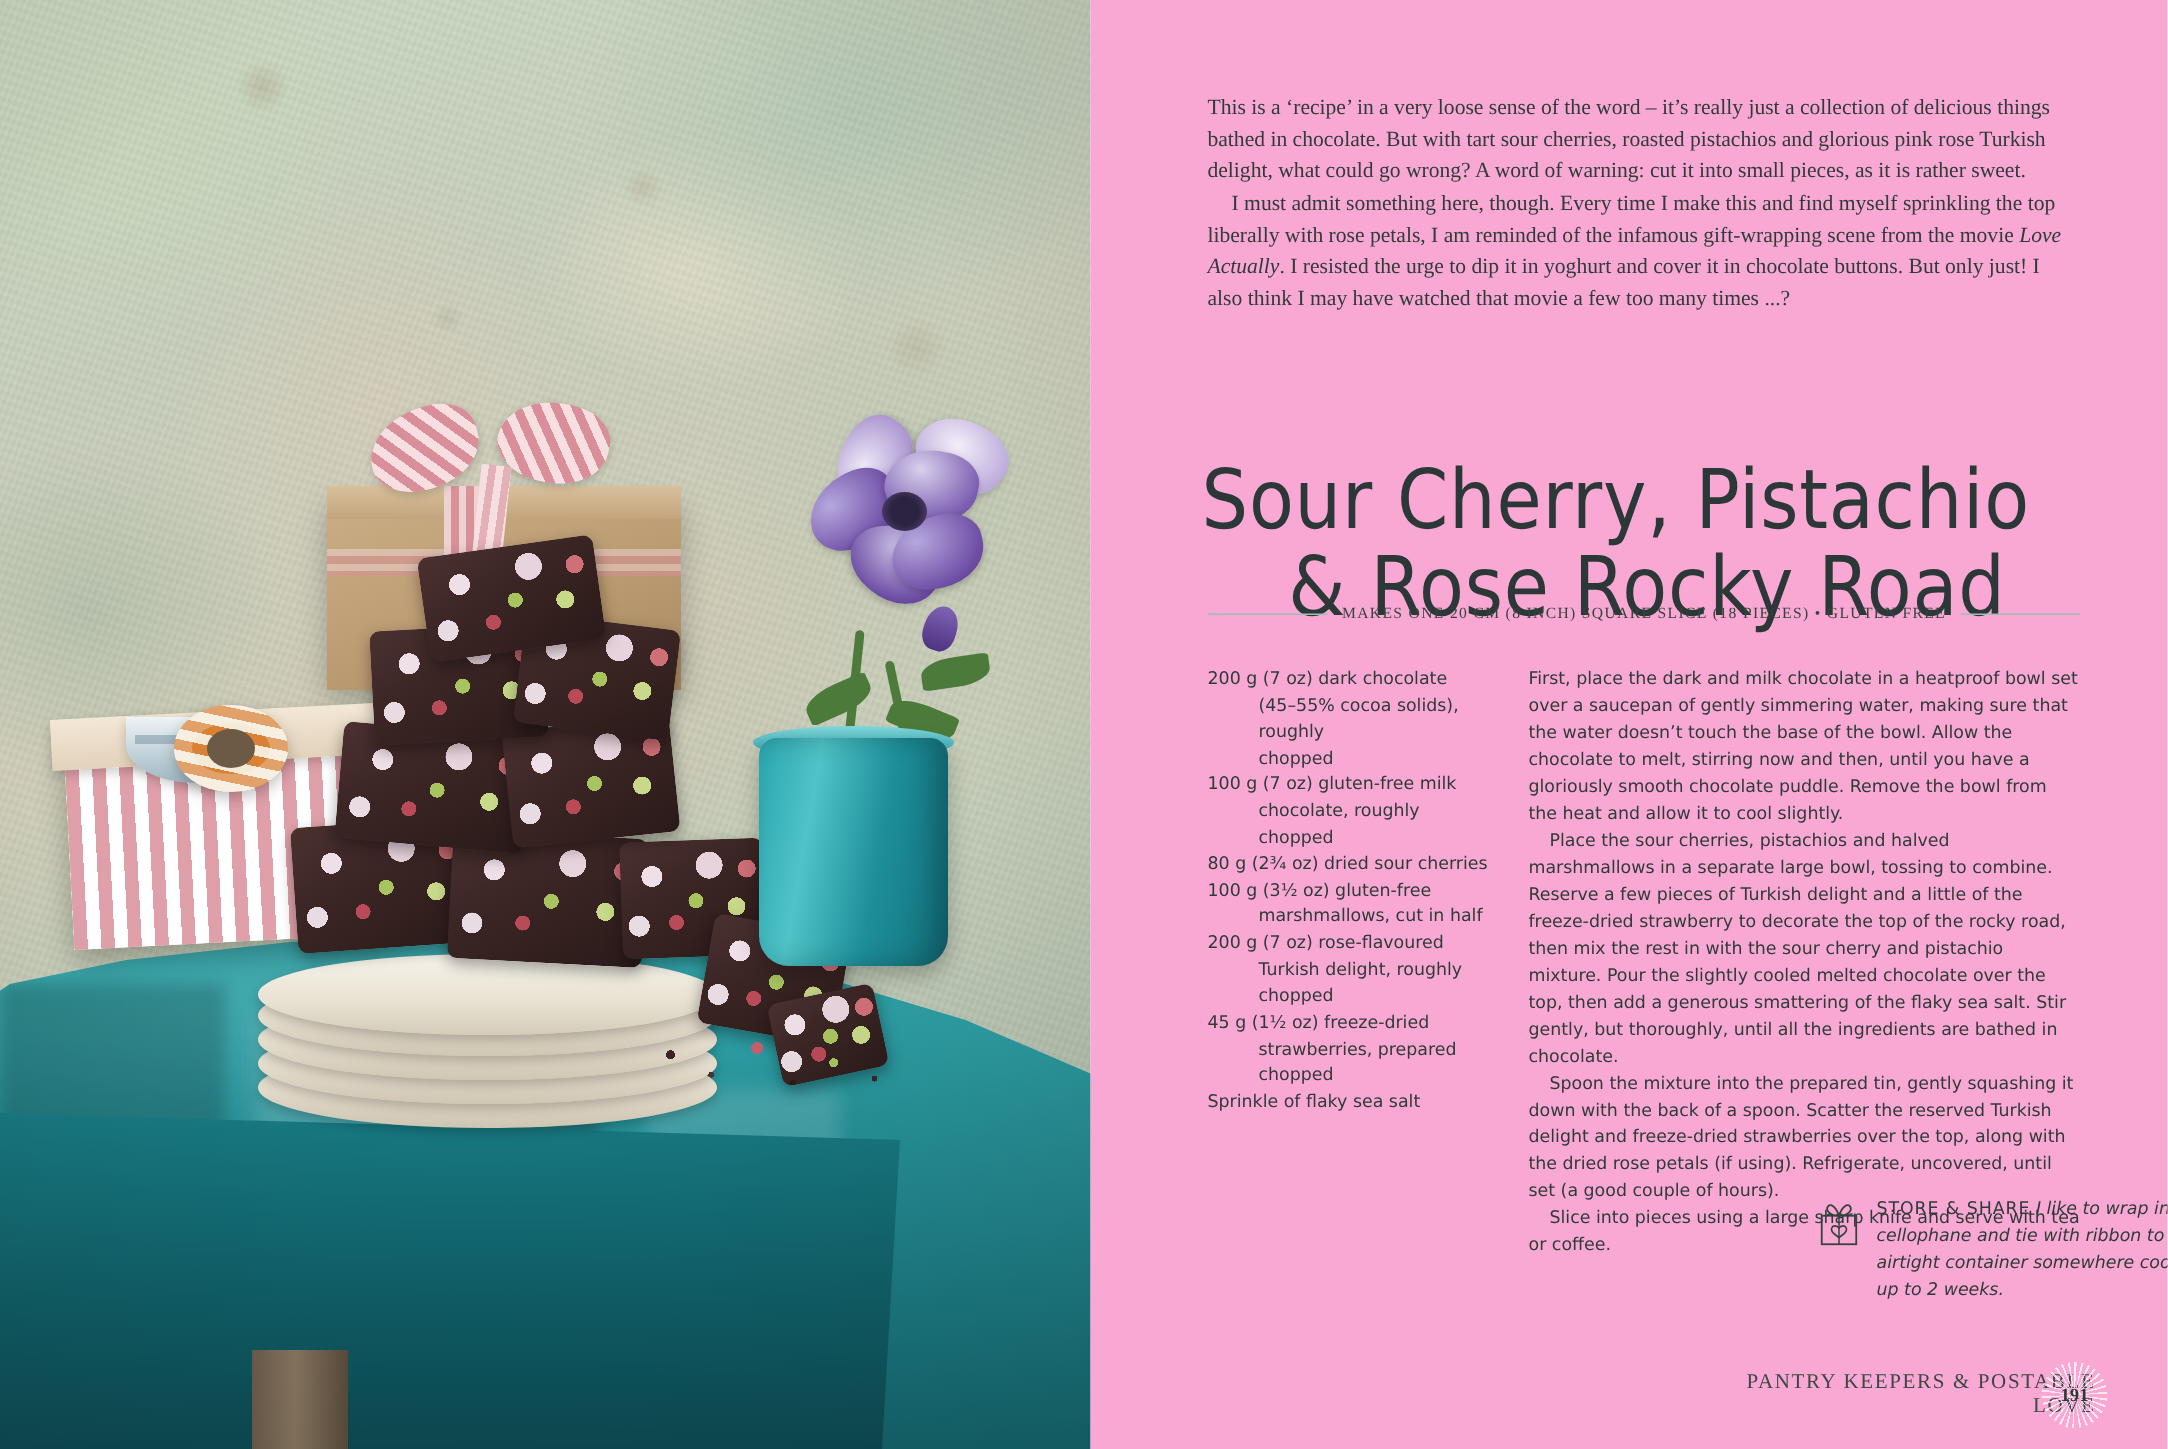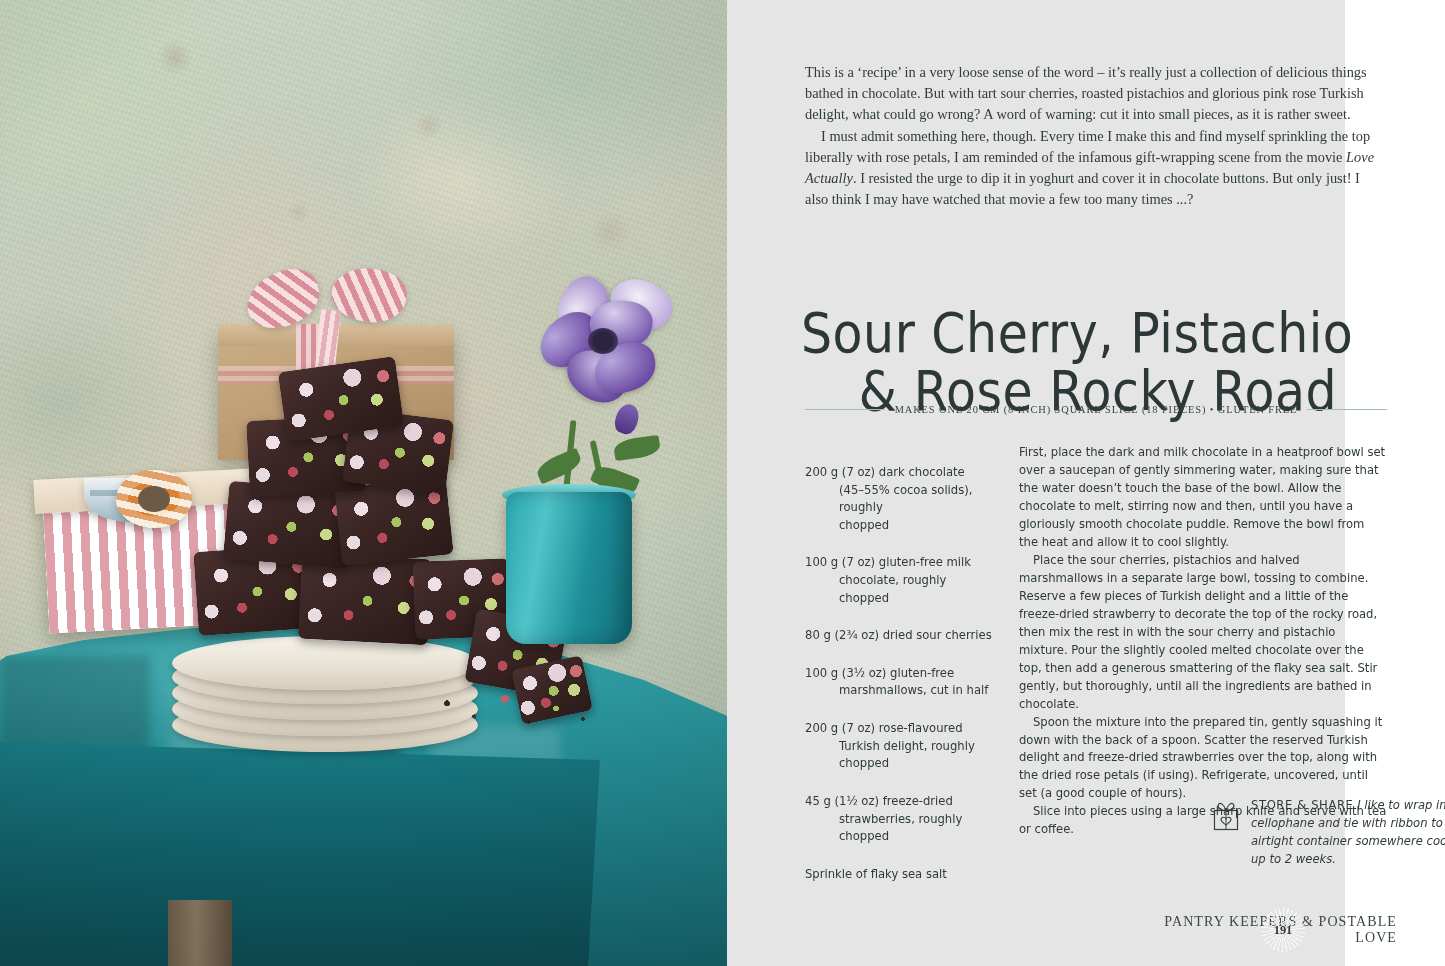--- a/index.html
+++ b/index.html
@@ -352,25 +352,24 @@
     left: 616px; top: 404px;
     width: 22px; height: 30px;
     border-radius: 50% 50% 40% 40%;
     background: linear-gradient(180deg, #7f63b4, #4d3382);
     transform: rotate(18deg);
   }
 
   
   .text-page {
     position: relative;
-    width: 577px;
+    width: 718px;
     height: 966px;
-    background: #e5e5e5;
+    background: #f9a8d4;
     color: #2d3b3a;
-    padding-left: 41px;
   }
   .intro {
     position: absolute;
     left: 78px;
     top: 62px;
     width: 580px;
     font-family: "Liberation Serif", serif;
     font-size: 14.4px;
     line-height: 1.47;
     color: #2f3c3b;
@@ -421,21 +420,21 @@
     display: flex;
     gap: 22px;
   }
   .ingredients {
     width: 192px;
     font-family: "DejaVu Sans", sans-serif;
     font-size: 11.6px;
     line-height: 1.52;
     color: #2e3b3a;
   }
-  .ingredients div { text-indent: -10px; padding-left: 10px; margin-top: 20px; }
+  .ingredients div { text-indent: -10px; padding-left: 10px; }
   .ing-cont { display: block; padding-left: 24px; text-indent: 0 !important; }
 
   .method {
     width: 368px;
     font-family: "DejaVu Sans", sans-serif;
     font-size: 11.6px;
     line-height: 1.55;
     color: #2e3b3a;
   }
   .method p { margin: 0; }
@@ -612,21 +611,21 @@
           <span>100 g (3½ oz) gluten-free</span>
           <span class="ing-cont">marshmallows, cut in half</span>
         </div>
         <div>
           <span>200 g (7 oz) rose-flavoured</span>
           <span class="ing-cont">Turkish delight, roughly</span>
           <span class="ing-cont">chopped</span>
         </div>
         <div>
           <span>45 g (1½ oz) freeze-dried</span>
-          <span class="ing-cont">strawberries, roughly chopped</span>
+          <span class="ing-cont">strawberries, prepared chopped</span>
         </div>
         <div>
           <span>Sprinkle of flaky sea salt</span>
         </div>
       </div>
 
       <div class="method">
         <p>First, place the dark and milk chocolate in a heatproof bowl set over a saucepan of gently simmering water, making sure that the water doesn’t touch the base of the bowl. Allow the chocolate to melt, stirring now and then, until you have a gloriously smooth chocolate puddle. Remove the bowl from the heat and allow it to cool slightly.</p>
         <p>Place the sour cherries, pistachios and halved marshmallows in a separate large bowl, tossing to combine. Reserve a few pieces of Turkish delight and a little of the freeze-dried strawberry to decorate the top of the rocky road, then mix the rest in with the sour cherry and pistachio mixture. Pour the slightly cooled melted chocolate over the top, then add a generous smattering of the flaky sea salt. Stir gently, but thoroughly, until all the ingredients are bathed in chocolate.</p>
         <p>Spoon the mixture into the prepared tin, gently squashing it down with the back of a spoon. Scatter the reserved Turkish delight and freeze-dried strawberries over the top, along with the dried rose petals (if using). Refrigerate, uncovered, until set (a good couple of hours).</p>

